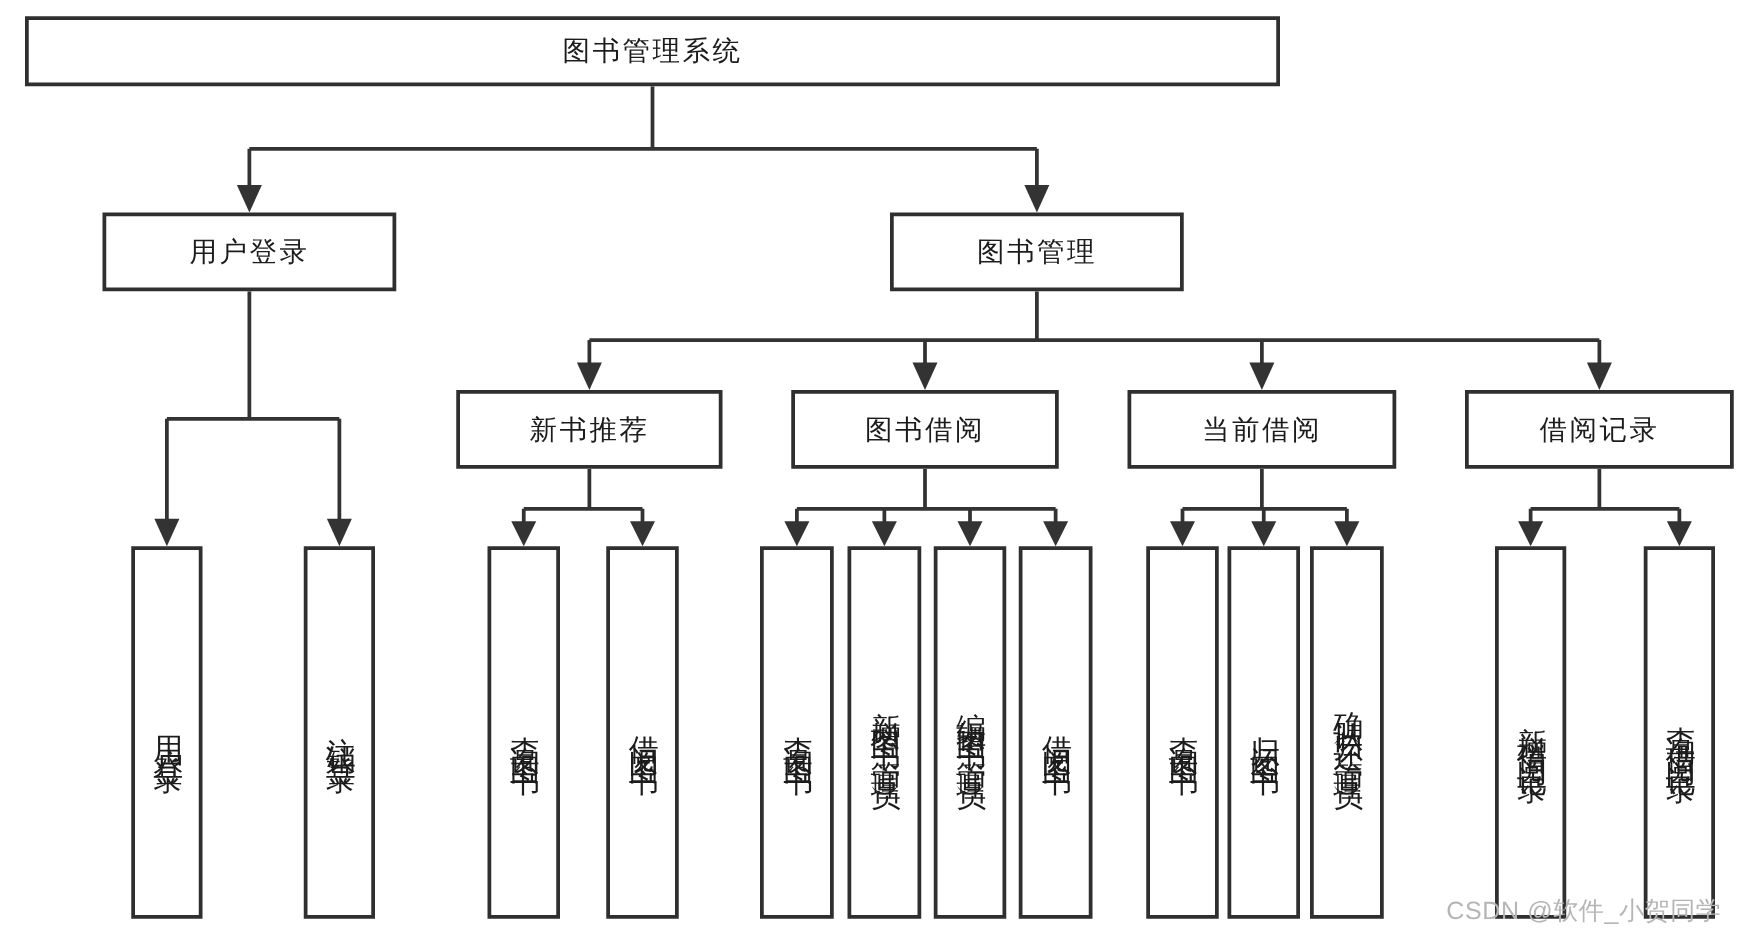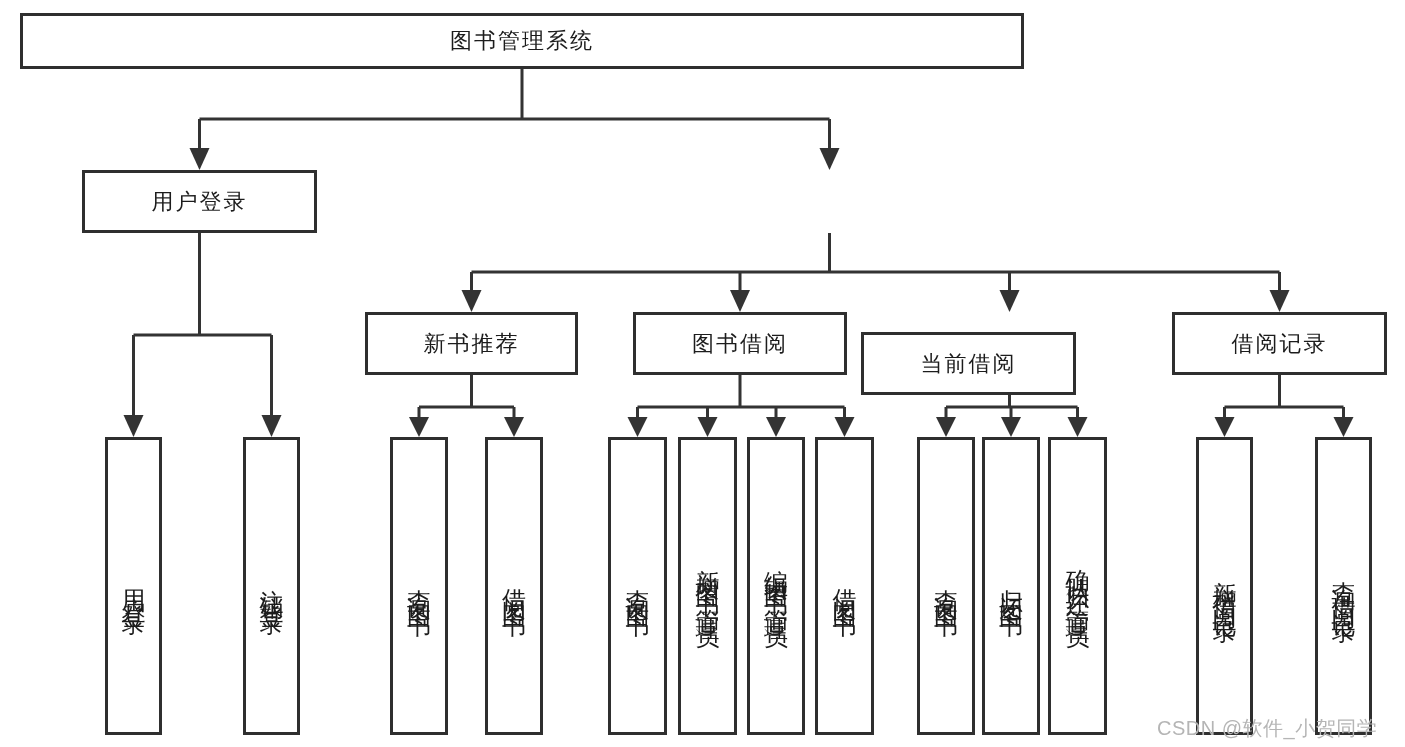--- a/index.html
+++ b/index.html
@@ -96,24 +96,25 @@
     <g class="connector">
       <path d="M1279.5 375 V407 M1224.5 407 H1343.5 M1224.5 407 V421 M1343.5 407 V421"></path>
       <polygon points="1214.5,417 1234.5,417 1224.5,437"></polygon>
       <polygon points="1333.5,417 1353.5,417 1343.5,437"></polygon>
     </g>
   </svg>
 
   <div class="box h-box" style="left:20px;top:13px;width:1004px;height:56px;">图书管理系统</div>
 
   <div class="box h-box" style="left:82px;top:170px;width:235px;height:63px;">用户登录</div>
+  <div class="box h-box" style="left:712px;top:170px;width:235px;height:63px;">图书管理</div>
 
   <div class="box h-box" style="left:365px;top:312px;width:213px;height:63px;">新书推荐</div>
   <div class="box h-box" style="left:633px;top:312px;width:214px;height:63px;">图书借阅</div>
-  <div class="box h-box" style="left:861px;top:312px;width:215px;height:63px;margin-top:20px;">当前借阅</div>
+  <div class="box h-box" style="left:902px;top:312px;width:215px;height:63px;">当前借阅</div>
   <div class="box h-box" style="left:1172px;top:312px;width:215px;height:63px;">借阅记录</div>
 
   <div class="box v-box" style="left:105px;top:437px;width:57px;height:298px;">用户登录</div>
   <div class="box v-box" style="left:243px;top:437px;width:57px;height:298px;">注销登录</div>
 
   <div class="box v-box" style="left:390px;top:437px;width:58px;height:298px;">查询图书</div>
   <div class="box v-box" style="left:485px;top:437px;width:58px;height:298px;">借阅图书</div>
 
   <div class="box v-box" style="left:608px;top:437px;width:59px;height:298px;">查询图书</div>
   <div class="box v-box" style="left:678px;top:437px;width:59px;height:298px;">新增图书（管理员）</div>

